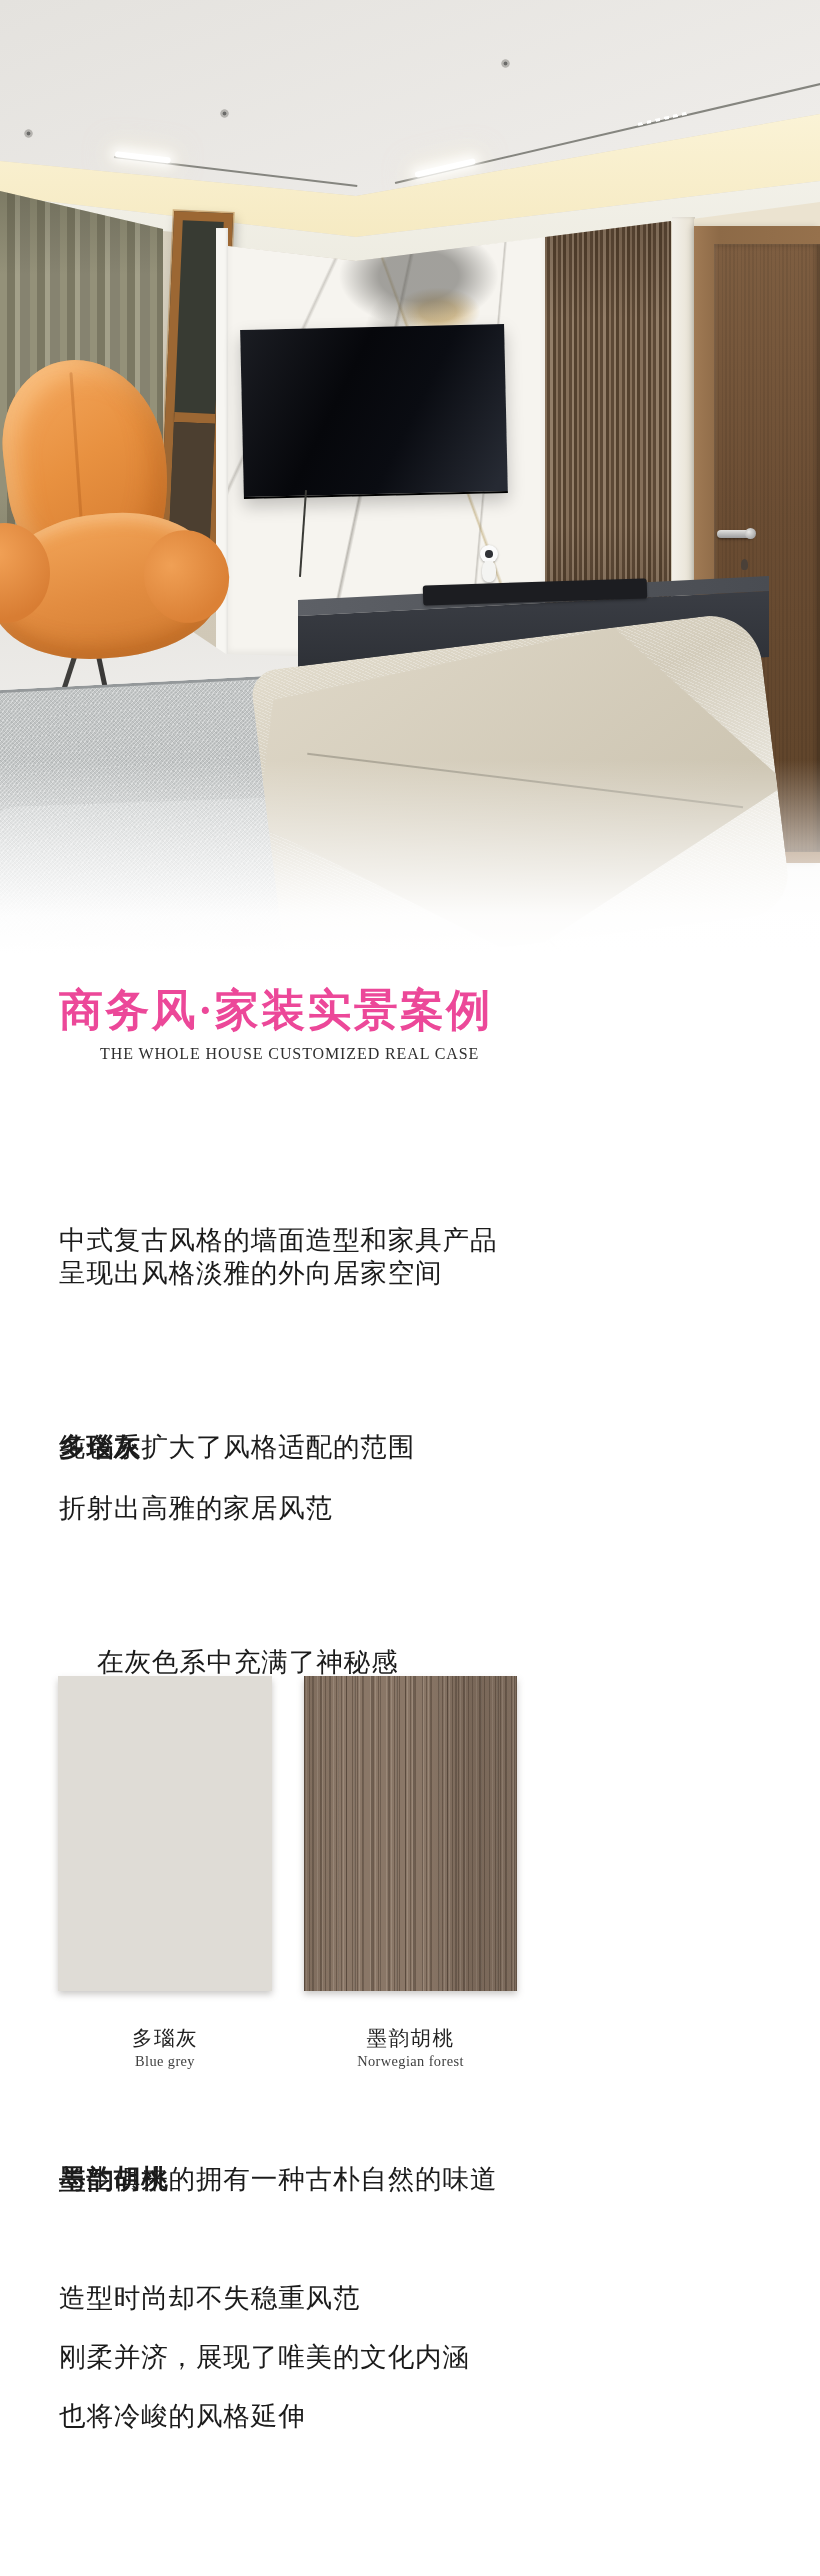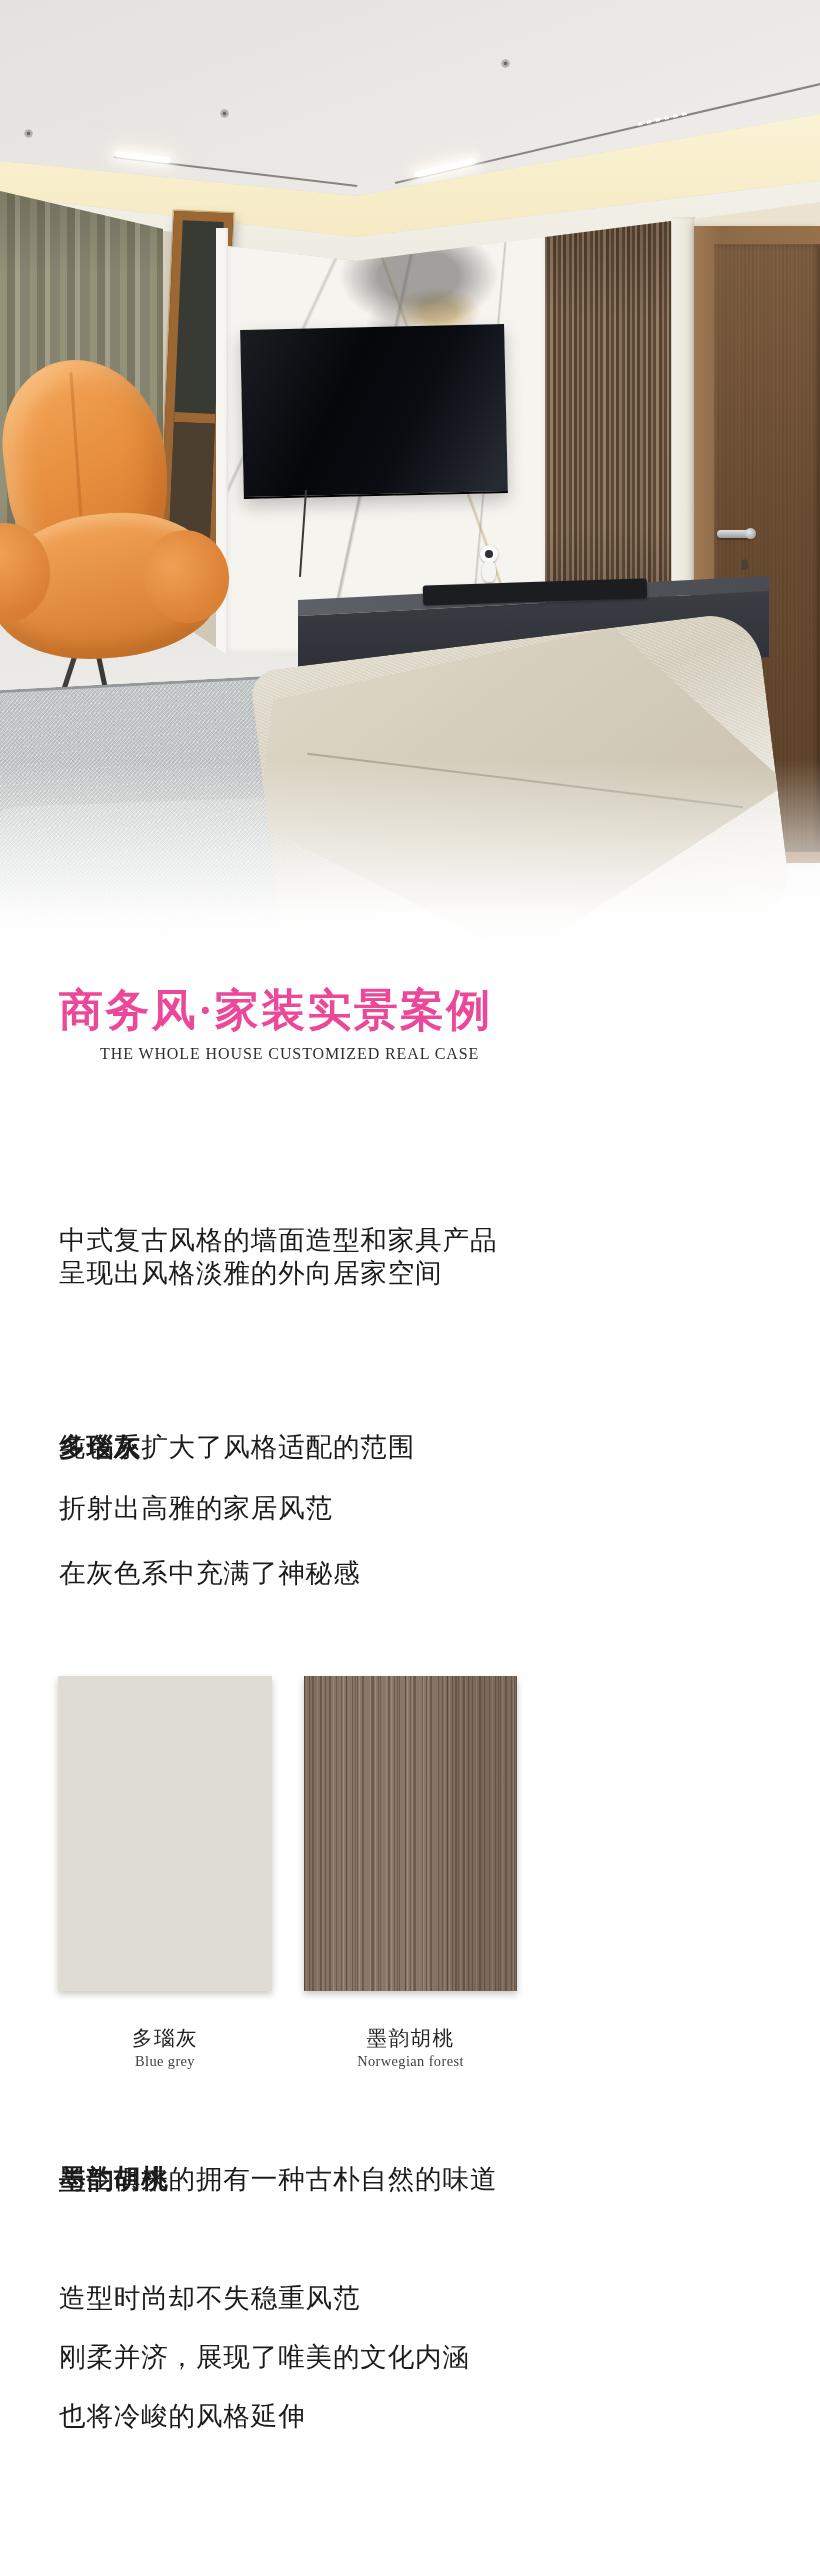--- a/index.html
+++ b/index.html
@@ -301,21 +301,21 @@
   <div class="subtitle">THE WHOLE HOUSE CUSTOMIZED REAL CASE</div>
 
   <div class="zh-line" style="top:1225px;">中式复古风格的墙面造型和家具产品</div>
   <div class="zh-line" style="top:1258px;">呈现出风格淡雅的外向居家空间</div>
 
   <div class="zh-line" style="top:1432px;">
     <span class="lead">多瑙灰</span>
       <span>纯色系扩大了风格适配的范围</span>
   </div>
   <div class="zh-line" style="top:1493px;">折射出高雅的家居风范</div>
-  <div class="zh-line" style="top:1558px;">在灰色系中充满了神秘感</div>
+  <div class="zh-line" style="top:1647px;margin-left:38px;">在灰色系中充满了神秘感</div>
 
   <div class="swatch swatch-blue" style="background-color: rgb(223, 220, 214);"></div>
   <div class="swatch swatch-walnut" style="background-color: rgb(138, 119, 103);"></div>
 
   <div class="swatch-label-zh label-col-1">多瑙灰</div>
   <div class="swatch-label-en label-col-1">Blue grey</div>
   <div class="swatch-label-zh label-col-2">墨韵胡桃</div>
   <div class="swatch-label-en label-col-2">Norwegian forest</div>
 
   <div class="zh-line" style="top:2164px;">

